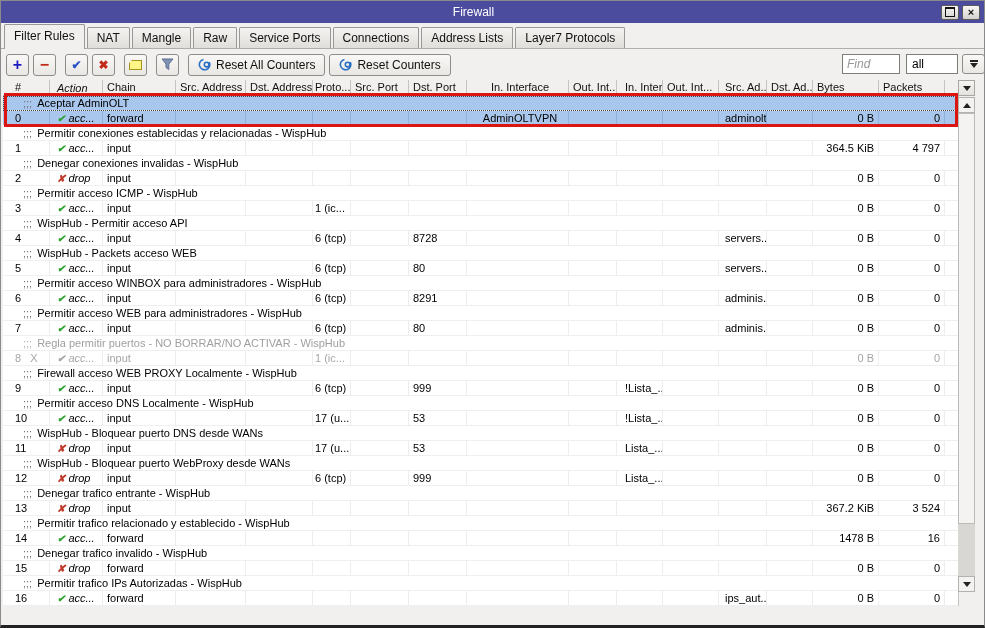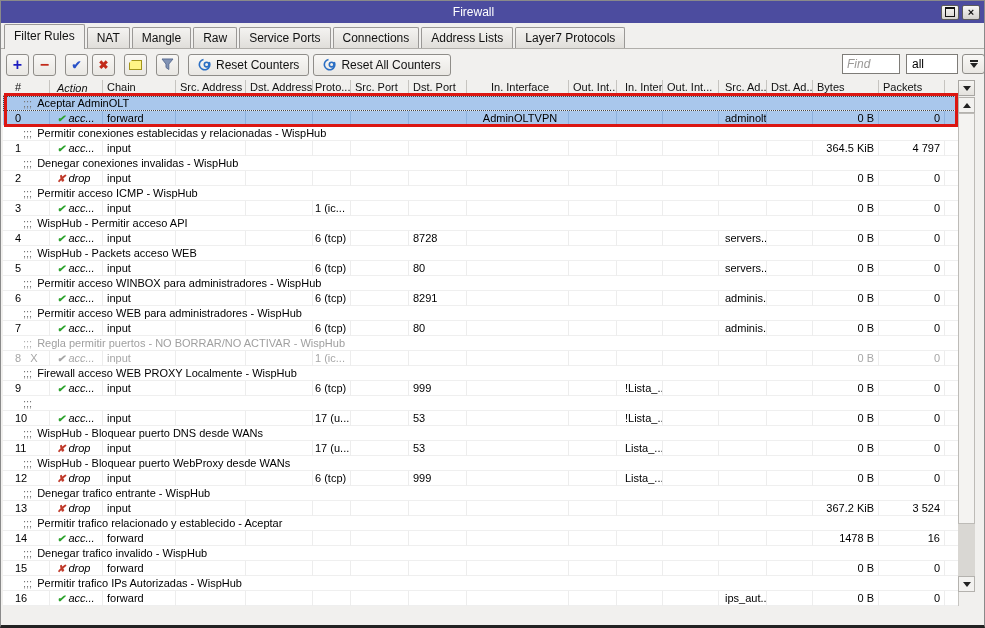--- a/index.html
+++ b/index.html
@@ -150,28 +150,28 @@
       <svg width="13" height="13" viewBox="0 0 13 13">
           <path d="M1 1 h11 l-4.2 5 v5.5 l-2.8 -2 v-3.5 z" fill="#8193b5" stroke="#5d6f94"></path>
         </svg>
     </div>
     <span class="gap"></span>
     <div class="tbtn reset-btn">
       <svg width="13" height="13" viewBox="0 0 13 13">
           <path d="M5.5 1.5 A5.2 5.2 0 1 0 11.2 4.2" fill="none" stroke="#2b6fc4" stroke-width="1.6"></path>
           <circle cx="8.6" cy="6.6" r="2.3" fill="none" stroke="#2b6fc4" stroke-width="1.6"></circle>
         </svg>
-      <span>Reset Counters</span>
+      <span>Reset All Counters</span>
     </div>
     <div class="tbtn reset-btn">
       <svg width="13" height="13" viewBox="0 0 13 13">
           <path d="M5.5 1.5 A5.2 5.2 0 1 0 11.2 4.2" fill="none" stroke="#2b6fc4" stroke-width="1.6"></path>
           <circle cx="8.6" cy="6.6" r="2.3" fill="none" stroke="#2b6fc4" stroke-width="1.6"></circle>
         </svg>
-      <span>Reset All Counters</span>
+      <span>Reset Counters</span>
     </div>
     <input class="find" type="text" placeholder="Find" style="">
     <div class="allbox">all</div>
     <div class="tbtn ddbtn">
       <span class="dd-icon">
           <span class="bar"></span>
           <span class="tri-down"></span>
         </span>
     </div>
   </div>
@@ -453,20 +453,21 @@
             <div class="cell c10">!Lista_...</div>
             <div class="cell c11"></div>
             <div class="cell c12"></div>
             <div class="cell c13"></div>
             <div class="cell c14 numeric">0 B</div>
             <div class="cell c15 numeric">0</div>
             <div class="cell c16"></div>
           </div>
           <div class="row comment">
             <span class="semi">;;;</span>
+            <span class="ctext">Permitir acceso DNS Localmente - WispHub</span>
           </div>
           <div class="row rule">
             <div class="cell c0">10</div>
             <div class="cell c1">
               <span class="aicon accept">✔</span>
               <span>acc...</span>
             </div>
             <div class="cell c2">input</div>
             <div class="cell c3"></div>
             <div class="cell c4"></div>
@@ -556,21 +557,21 @@
             <div class="cell c10"></div>
             <div class="cell c11"></div>
             <div class="cell c12"></div>
             <div class="cell c13"></div>
             <div class="cell c14 numeric">367.2 KiB</div>
             <div class="cell c15 numeric">3 524</div>
             <div class="cell c16"></div>
           </div>
           <div class="row comment">
             <span class="semi">;;;</span>
-            <span class="ctext">Permitir trafico relacionado y establecido - Aceptar</span>
+            <span class="ctext">Permitir trafico relacionado y establecido - WispHub</span>
           </div>
           <div class="row rule">
             <div class="cell c0">14</div>
             <div class="cell c1">
               <span class="aicon accept">✔</span>
               <span>acc...</span>
             </div>
             <div class="cell c2">forward</div>
             <div class="cell c3"></div>
             <div class="cell c4"></div>

